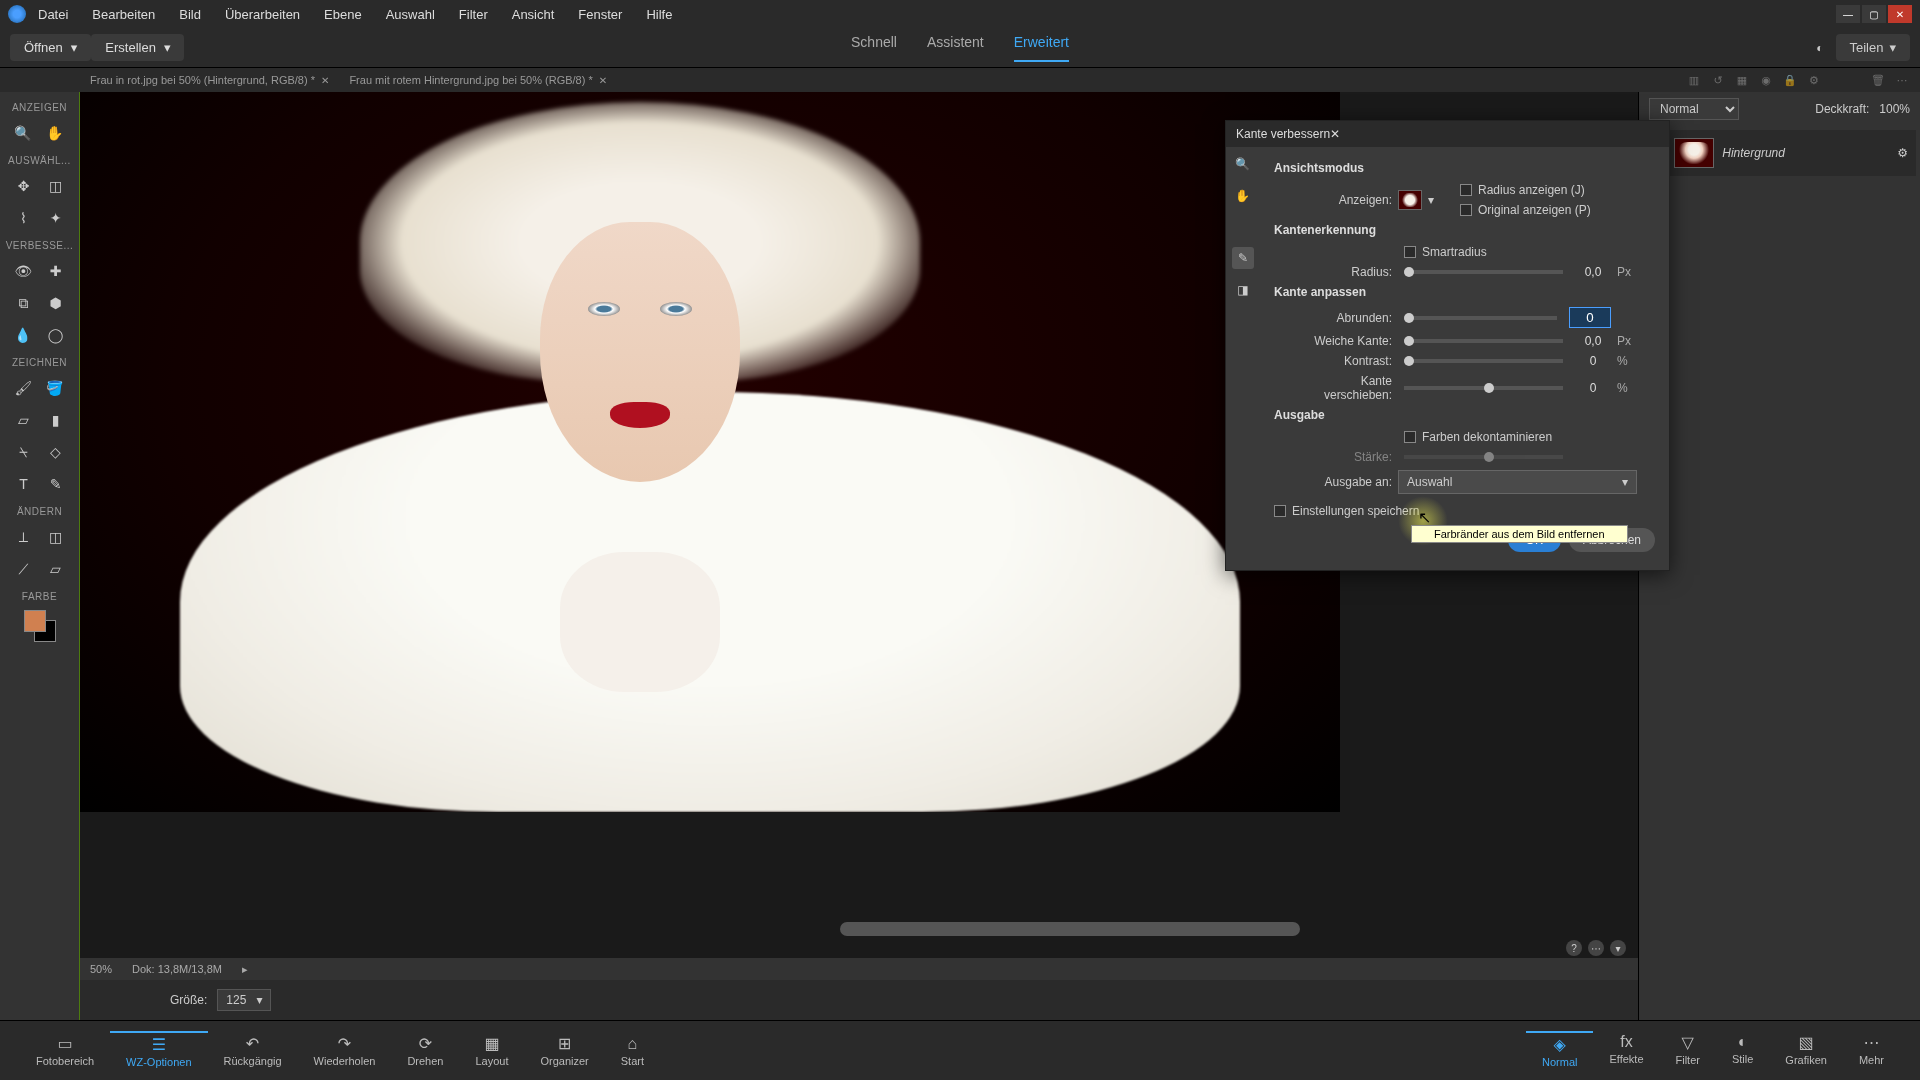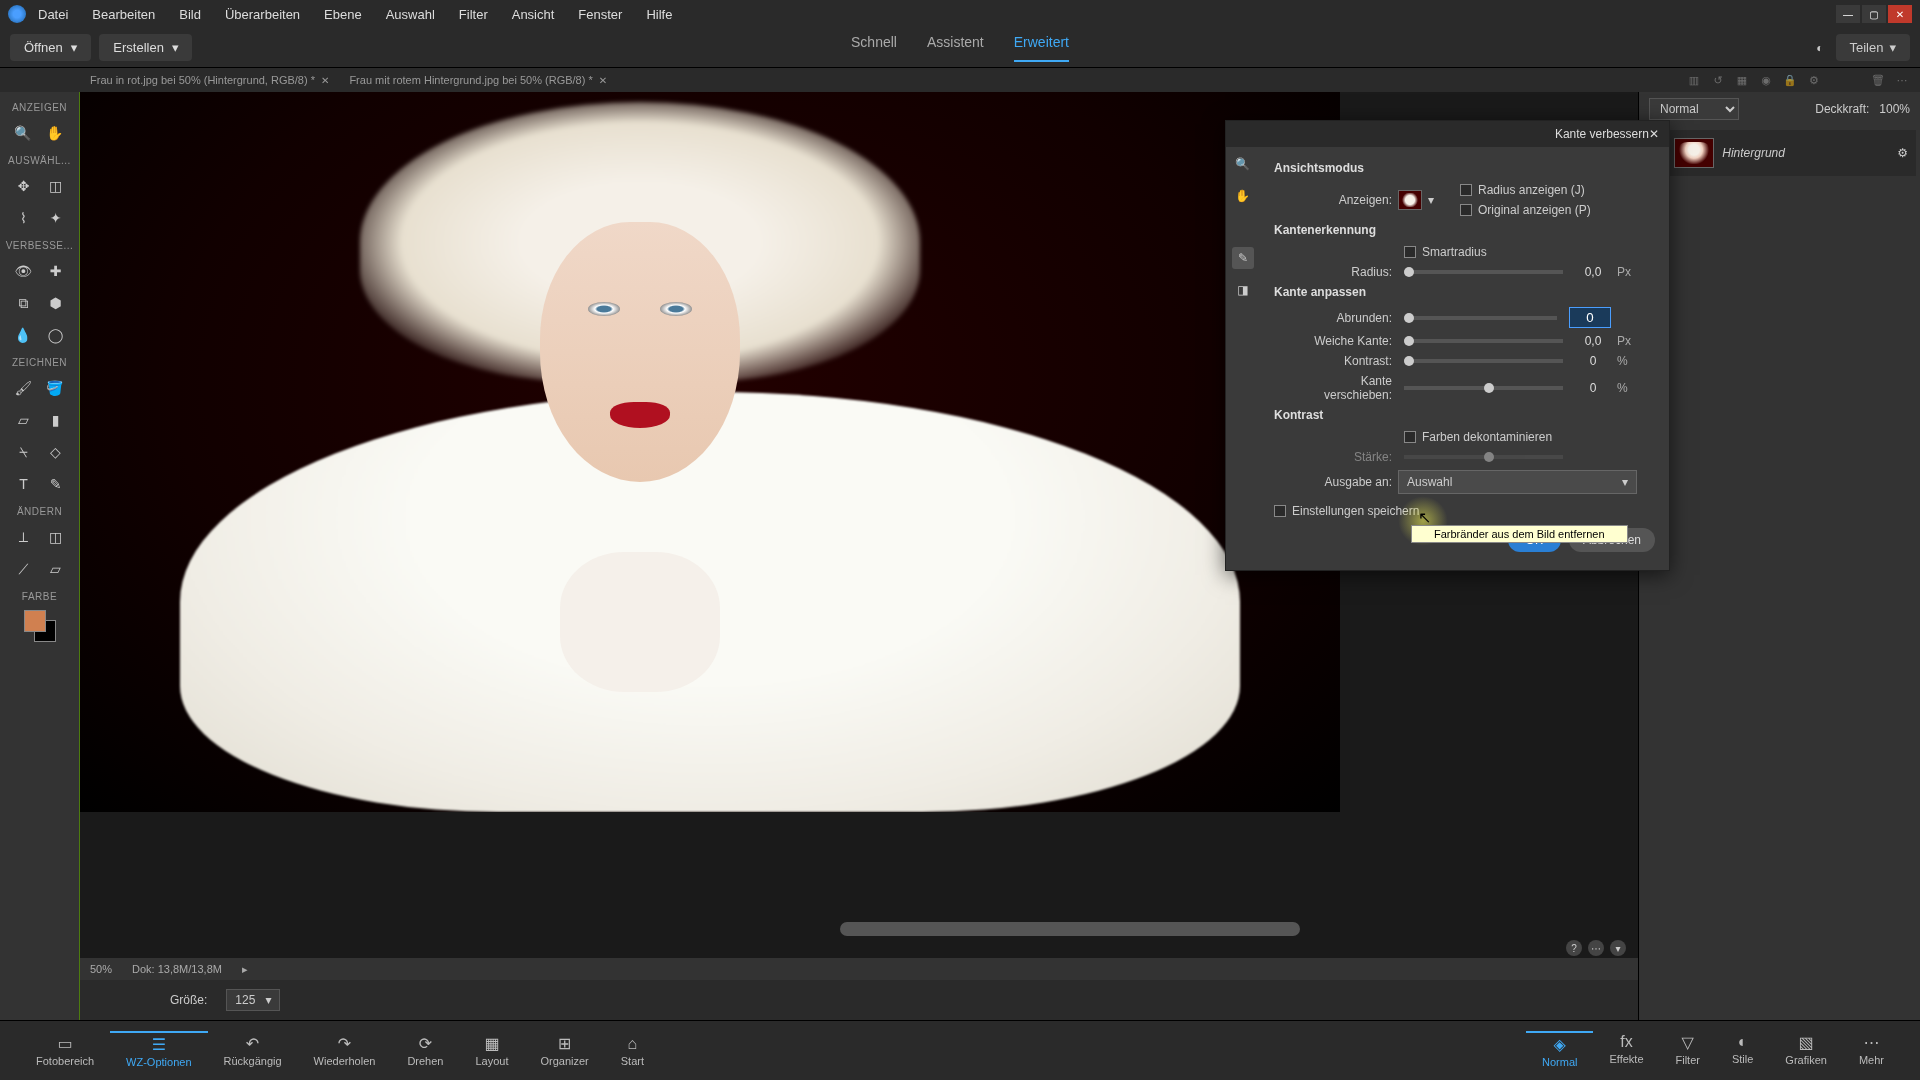--- a/index.html
+++ b/index.html
@@ -9,21 +9,21 @@
 .titlebar { height: 28px; background: #2a2a2a; display: flex; align-items: center; padding: 0 8px; }
 .titlebar .logo { width: 18px; height: 18px; background: radial-gradient(circle, #4a9eff 30%, #1a5fa0 100%); border-radius: 50%; margin-right: 12px; }
 .menu { display: flex; gap: 24px; font-size: 13px; color: #ddd; }
 .menu span { cursor: default; }
 .win-controls { margin-left: auto; display: flex; gap: 2px; }
 .win-btn { width: 24px; height: 18px; background: #3a3a3a; display: flex; align-items: center; justify-content: center; font-size: 10px; color: #fff; }
 .win-close { background: #c0392b; }
 
 
 .toolbar-row { height: 40px; background: #2a2a2a; display: flex; align-items: center; padding: 0 10px; border-bottom: 1px solid #000; }
-.btn-open, .btn-create { background: #3a3a3a; color: #ddd; padding: 6px 14px; border-radius: 4px; font-size: 13px; display: flex; align-items: flex-start; gap: 8px; margin-right: 8px; }
+.btn-open, .btn-create { background: #3a3a3a; color: #ddd; padding: 6px 14px; border-radius: 4px; font-size: 13px; display: flex; align-items: flex-start; gap: 8px; }
 .mode-tabs { position: absolute; left: 50%; transform: translateX(-50%); display: flex; gap: 30px; font-size: 14px; }
 .mode-tabs span { color: #aaa; padding-bottom: 10px; }
 .mode-tabs .active { color: #3fa9f5; border-bottom: 2px solid #3fa9f5; }
 .toolbar-right { margin-left: auto; display: flex; align-items: center; gap: 12px; }
 .share-btn { background: #3a3a3a; padding: 6px 14px; border-radius: 4px; font-size: 13px; display: flex; align-items: center; gap: 6px; }
 
 
 .doc-tabs { height: 24px; background: #2a2a2a; display: flex; align-items: center; padding-left: 80px; font-size: 11px; color: #999; }
 .doc-tab { padding: 4px 10px; display: flex; gap: 6px; align-items: center; }
 .doc-tab .close { font-size: 10px; }
@@ -56,33 +56,33 @@
 .lips { position: absolute; top: 180px; left: 70px; width: 60px; height: 26px; background: #b01020; border-radius: 40% 40% 50% 50%; }
 .fur { position: absolute; top: 300px; left: 100px; right: 100px; height: 420px; background: radial-gradient(ellipse at 50% 30%, #fafaf5 40%, #f0ede5 70%, #e0dcd0 100%); border-radius: 50% 50% 30% 30%; filter: blur(1px); }
 .hands { position: absolute; top: 460px; left: 480px; width: 160px; height: 140px; background: #f5f0ea; border-radius: 40%; }
 
 
 .canvas-status { height: 22px; background: #333; display: flex; align-items: center; padding: 0 10px; font-size: 11px; color: #aaa; gap: 20px; }
 .scroll-h { position: absolute; bottom: 22px; height: 14px; left: 760px; width: 460px; background: #555; border-radius: 7px; }
 
 
 .options-row { height: 40px; background: #2a2a2a; display: flex; align-items: center; padding: 0 90px; gap: 10px; font-size: 12px; color: #ccc; }
-.options-dropdown { background: #3a3a3a; border: 1px solid #555; padding: 3px 8px; display: flex; align-items: center; gap: 10px; margin-left: 9px; }
+.options-dropdown { background: #3a3a3a; border: 1px solid #555; padding: 3px 8px; display: flex; align-items: center; gap: 10px; }
 
 
 .right-panel { width: 282px; background: #333; border-left: 1px solid #000; display: flex; flex-direction: column; }
 .layer-header { display: flex; align-items: center; padding: 6px 10px; gap: 10px; font-size: 12px; }
 .layer-header select { background: #3a3a3a; border: 1px solid #555; color: #ccc; padding: 2px 6px; font-size: 12px; width: 90px; }
 .layer-row { display: flex; align-items: center; padding: 8px; gap: 8px; background: #2a2a2a; margin: 4px; }
 .layer-thumb { width: 40px; height: 30px; background: #400; border: 1px solid #666; position: relative; overflow: hidden; }
 .layer-thumb::after { content: ""; position: absolute; inset: 3px; background: radial-gradient(circle at 50% 35%, #f5f0e8 25%, #f0d0c0 40%, #400 70%); border-radius: 30%; }
 
 
 .dialog { position: absolute; top: 120px; left: 1225px; width: 445px; background: #3a3a3a; border: 1px solid #222; box-shadow: 0 4px 20px rgba(0,0,0,0.6); font-size: 12px; }
-.dialog-title { background: #2a2a2a; padding: 6px 10px; display: flex; justify-content: flex-end; align-items: center; color: #ddd; }
+.dialog-title { background: #2a2a2a; padding: 6px 10px; display: flex; justify-content: flex-start; align-items: center; color: #ddd; }
 .dialog-body { display: flex; }
 .dialog-tools { width: 34px; padding: 6px 0; display: flex; flex-direction: column; align-items: center; gap: 10px; }
 .dtool { width: 22px; height: 22px; display: flex; align-items: center; justify-content: center; color: #ccc; }
 .dtool.active { background: #555; border-radius: 3px; }
 .dialog-content { flex: 1; padding: 8px 14px 14px; }
 .section-h { font-weight: 600; color: #ddd; margin: 6px 0 8px; }
 .field-row { display: flex; align-items: center; margin: 6px 18px; gap: 6px; }
 .field-label { width: 100px; text-align: right; color: #ccc; }
 .slider { flex: 1; height: 4px; background: #555; position: relative; margin: 0 6px; }
 .slider-thumb { width: 10px; height: 10px; background: #ccc; border-radius: 50%; position: absolute; top: -3px; }
@@ -365,21 +365,21 @@
       </div>
       <div class="field-row">
         <div class="field-label">Kante verschieben:</div>
         <div class="slider">
             <div class="slider-thumb" style="left:50%"></div>
           </div>
         <div class="val-box">0</div>
         <div class="unit">%</div>
       </div>
 
-      <div class="section-h">Kontrast</div>
+      <div class="section-h">Ausgabe</div>
       <div class="chk-row">
           <span class="chk"></span>
           <span>Farben dekontaminieren</span>
         </div>
       <div class="field-row" style="opacity:0.5">
         <div class="field-label">Stärke:</div>
         <div class="slider">
             <div class="slider-thumb" style="left:50%"></div>
           </div>
         <div class="val-box"></div>

